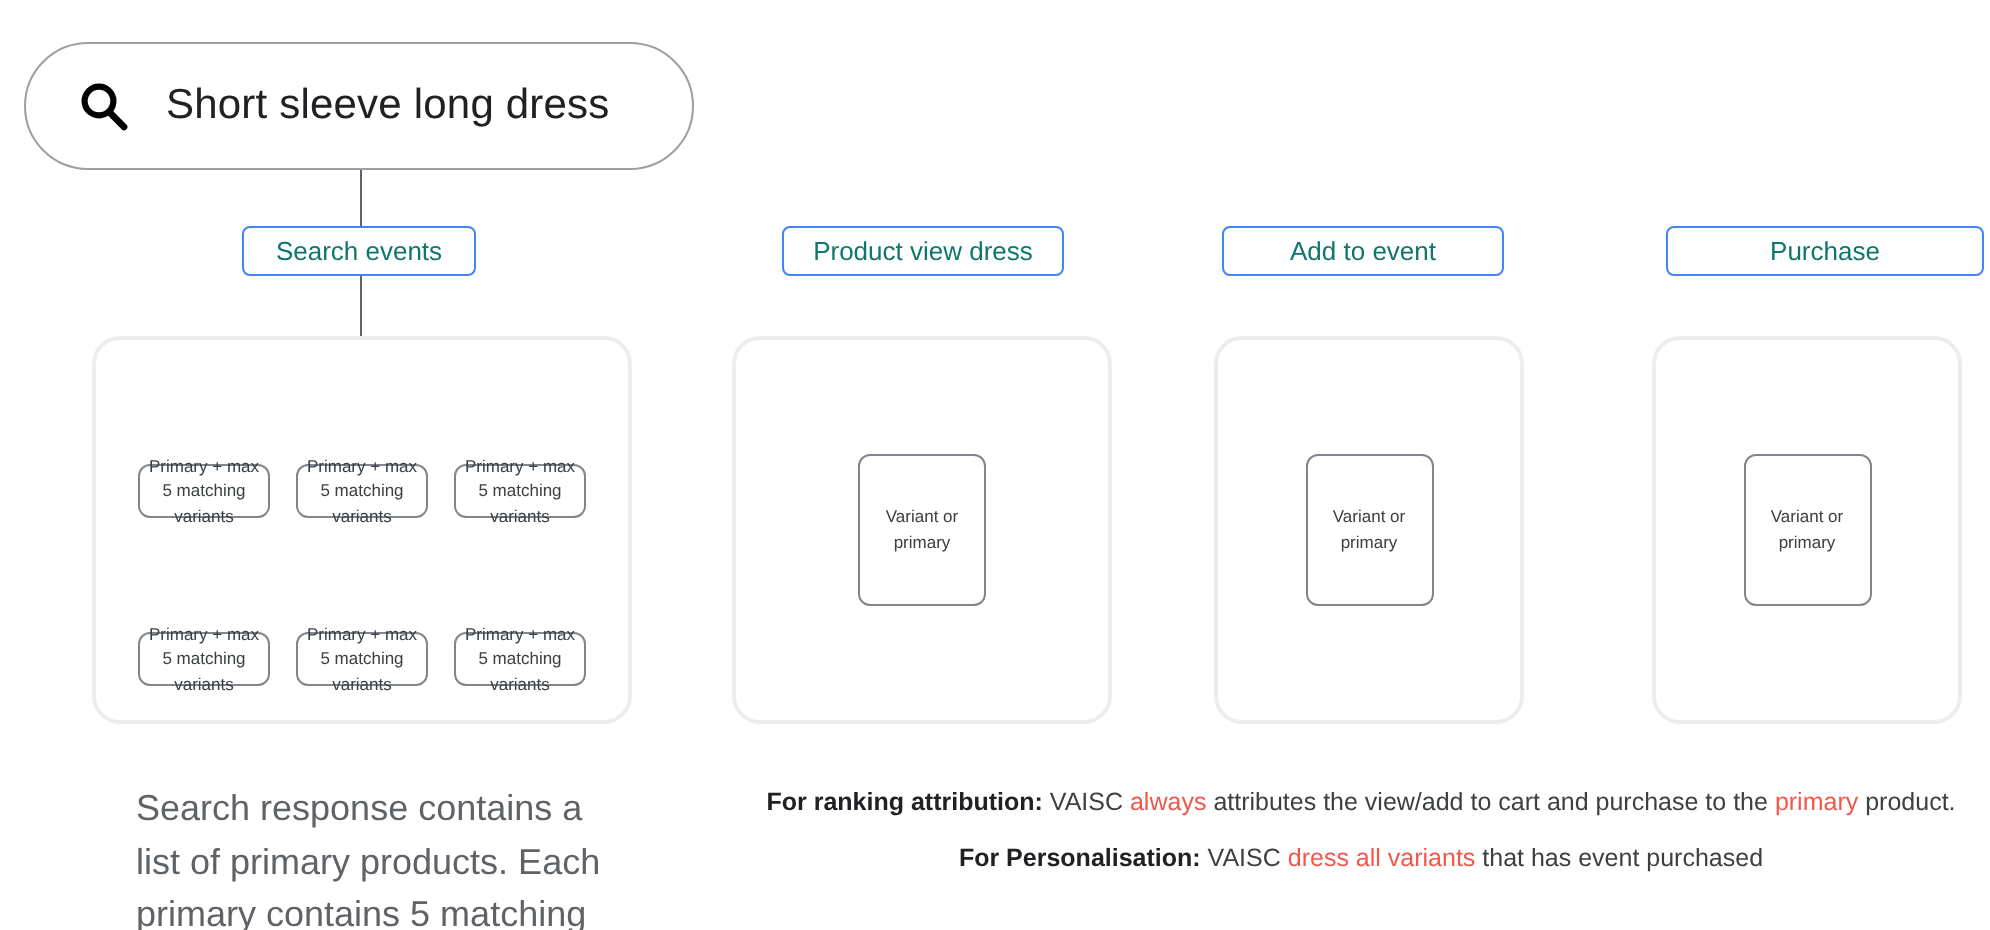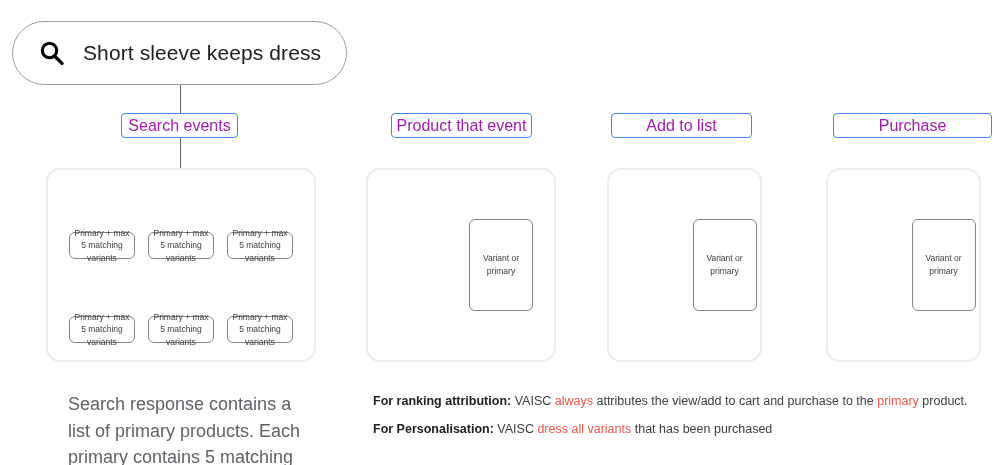--- a/index.html
+++ b/index.html
@@ -64,22 +64,22 @@
   .event-label {
     position: absolute;
     height: 25px;
     box-sizing: border-box;
     border: 1px solid #4285f4;
     border-radius: 4px;
     background: #ffffff;
     display: flex;
     align-items: center;
     justify-content: center;
-    font-size: 16px;
-    color: #a21caf;
+    font-size: 13px;
+    color: #0f766e;
     top: 113px;
     z-index: 2;
   }
   .event-label.lbl-0 { left: 121px; width: 117px; }
   .event-label.lbl-1 { left: 391px; width: 141px; }
   .event-label.lbl-2 { left: 611px; width: 141px; }
   .event-label.lbl-3 { left: 833px; width: 159px; }
 
   
   .panel {
@@ -127,33 +127,32 @@
     margin-top: 45px;
   }
 
   
   .single-card {
     position: absolute;
     left: 50%;
     top: 50%;
     transform: translate(-50%, -50%);
     width: 64px;
-    height: 92px;
+    height: 76px;
     border: 1px solid #80868b;
     border-radius: 6px;
     background: #ffffff;
     display: flex;
     align-items: center;
     justify-content: center;
     text-align: center;
     font-size: 8.5px;
     line-height: 1.5;
     color: #3c4043;
     box-sizing: border-box;
-    margin-left: 40px;
   }
 
   
   .caption-left {
     position: absolute;
     left: 68px;
     top: 391px;
     width: 250px;
     font-size: 18px;
     line-height: 1.48;
@@ -162,51 +161,51 @@
 
   .notes {
     position: absolute;
     left: 373px;
     top: 392px;
     width: 615px;
     font-size: 12.5px;
     line-height: 1.5;
     color: #3c4043;
   }
-  .note-row { margin-bottom: 9px; white-space: nowrap; }
+  .note-row { margin-bottom: 9px; white-space: nowrap; text-align: center; }
   .note-row:last-child { margin-bottom: 0; }
   .note-strong { font-weight: bold; color: #202124; }
   .note-hl { color: #f4564a; }
 </style>
 </head>
 <body>
 
 <div class="canvas">
 
   <div class="search-box">
     <span class="search-icon">
       <svg width="26" height="26" viewBox="0 0 26 26">
         <circle cx="10.5" cy="10.5" r="7.2" fill="none" stroke="#000000" stroke-width="3.1"></circle>
         <line x1="15.8" y1="16.2" x2="23" y2="23.4" stroke="#000000" stroke-width="3.4" stroke-linecap="round"></line>
       </svg>
     </span>
-    <span class="search-text">Short sleeve keeps dress</span>
+    <span class="search-text">Short sleeve long dress</span>
   </div>
 
   <div class="connector connector-top"></div>
   <div class="connector connector-bottom"></div>
 
   <div class="event-label lbl-0">
     <span>Search events</span>
   </div>
   <div class="event-label lbl-1">
-    <span>Product that event</span>
+    <span>Product view dress</span>
   </div>
   <div class="event-label lbl-2">
-    <span>Add to list</span>
+    <span>Add to event</span>
   </div>
   <div class="event-label lbl-3">
     <span>Purchase</span>
   </div>
 
   <div class="panel panel-0">
     <div class="variant-grid">
       <div class="variant-card">Primary + max 5 matching variants</div>
       <div class="variant-card">Primary + max 5 matching variants</div>
       <div class="variant-card">Primary + max 5 matching variants</div>
@@ -236,17 +235,17 @@
       <span>VAISC</span>
       <span class="note-hl">always</span>
       <span>attributes the view/add to cart and purchase to the</span>
       <span class="note-hl">primary</span>
       <span>product.</span>
     </div>
     <div class="note-row">
       <span class="note-strong">For Personalisation:</span>
       <span>VAISC</span>
       <span class="note-hl">dress all variants</span>
-      <span>that has been purchased</span>
+      <span>that has event purchased</span>
     </div>
   </div>
 
 </div>
 
 </body></html>

